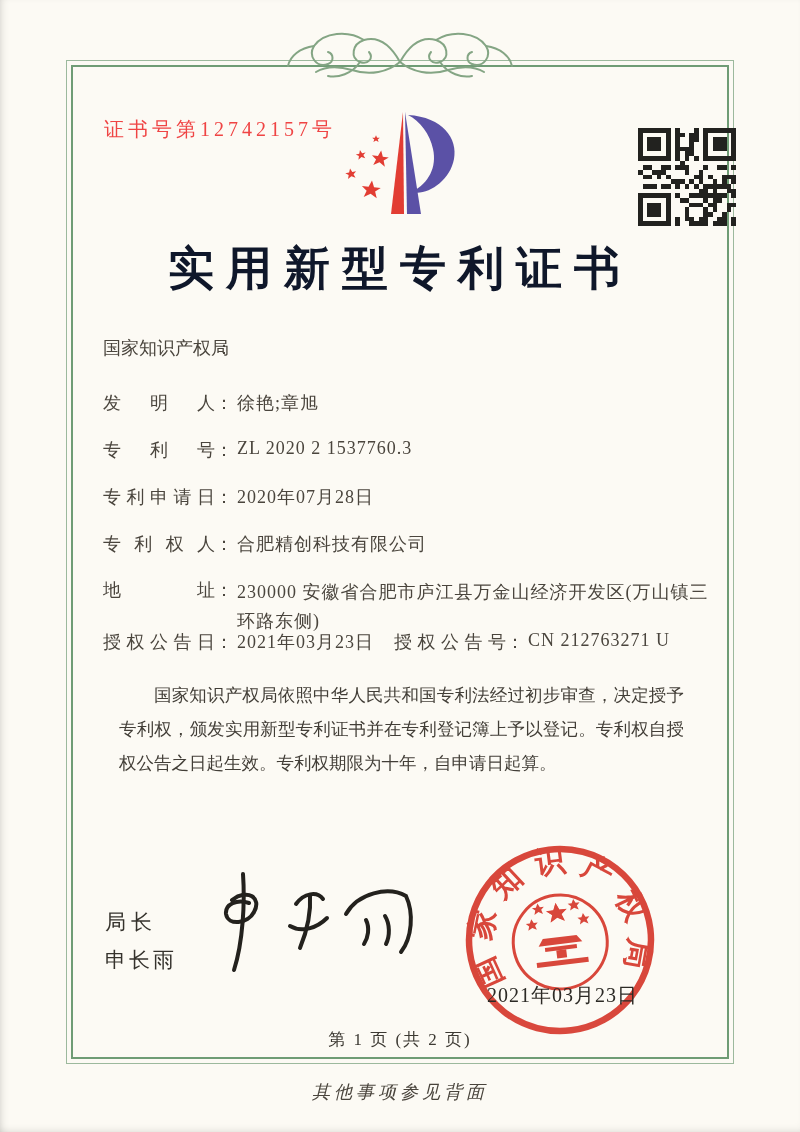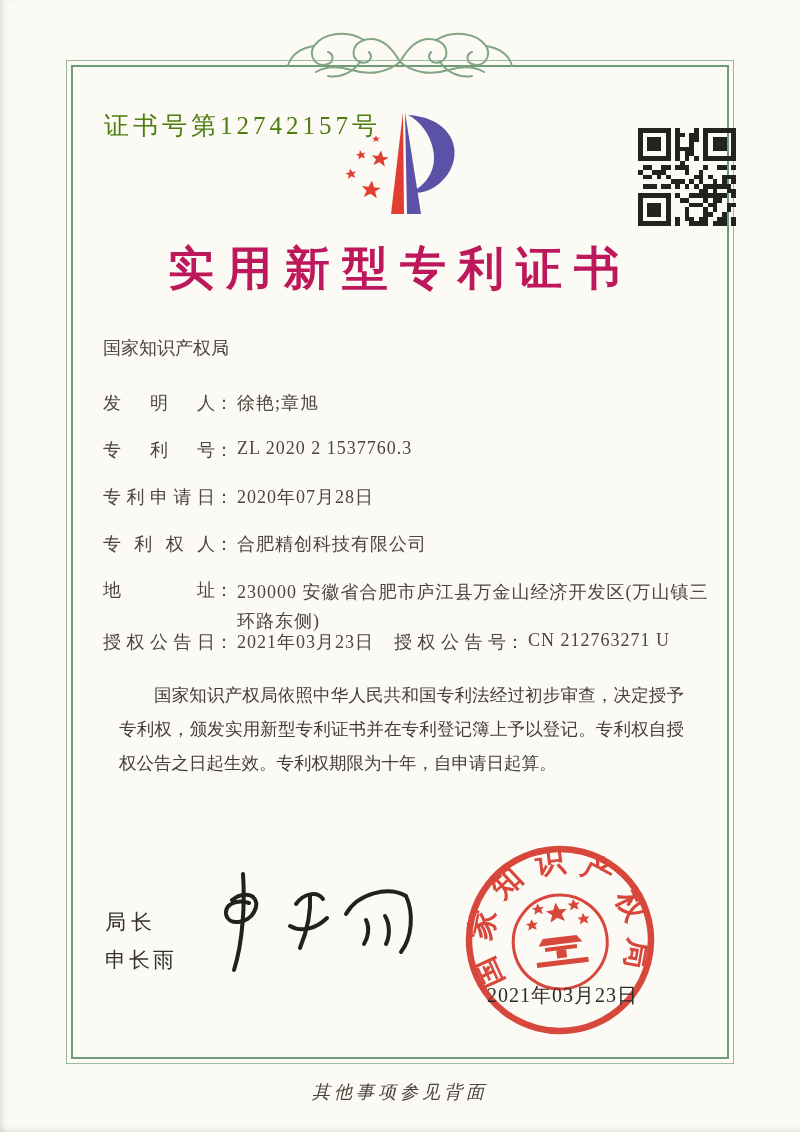--- a/index.html
+++ b/index.html
@@ -2,25 +2,25 @@
 <html><head>
 <meta charset="utf-8">
 <style>
   html,body{margin:0;padding:0;background:#e9e7e1;}
   .page{position:relative;width:800px;height:1132px;margin:0 auto;background:#fcfaf4;
         font-family:"Liberation Serif","DejaVu Serif",serif;color:#45413a;overflow:hidden;
         box-shadow:inset 6px 0 10px -6px rgba(0,0,0,.18), inset 0 -6px 10px -6px rgba(0,0,0,.12);}
   .border-outer{position:absolute;left:66px;top:60px;right:66px;bottom:68px;border:1px solid #9cb99d;}
   .border-inner{position:absolute;left:71px;top:65px;right:71px;bottom:73px;border:2px solid #6f9c75;}
   .ornament{position:absolute;left:50%;top:24px;transform:translateX(-50%);}
-  .cert-no{position:absolute;left:104px;top:109px;font-size:25px;letter-spacing:4px;color:#4d7c0f;}
+  .cert-no{position:absolute;left:104px;top:116px;font-size:20px;letter-spacing:4px;color:#ef4444;}
   .logo{position:absolute;left:323px;top:102px;}
   .qr{position:absolute;left:638px;top:128px;width:98px;height:98px;}
   .title{position:absolute;left:0;right:0;top:238px;margin:0;text-align:center;
-         font-size:46px;font-weight:600;letter-spacing:12px;color:#be185d;}
+         font-size:46px;font-weight:600;letter-spacing:12px;color:#0f172a;}
   .frow{position:absolute;left:103px;font-size:18px;color:#4a453d;display:flex;align-items:flex-start;white-space:nowrap;}
   .flabel{display:inline-block;width:112px;text-align:justify;text-align-last:justify;}
   .fsep{display:inline-block;margin-right:4px;}
   .fvalue{letter-spacing:1px;}
   .frow.addr{white-space:normal;}
   .addr .fvalue{display:inline-block;width:478px;line-height:1.6;white-space:normal;}
   .g2{margin-left:20px;display:flex;}
   .body-text{position:absolute;left:103px;width:597px;top:662px;font-size:17.5px;line-height:34px;
              color:#423e37;text-align:justify;}
   .body-text p{margin:16px;text-indent:2em;}
@@ -373,15 +373,16 @@
       <rect x="76" y="120" width="52" height="5"></rect>
       <rect x="97" y="110" width="10" height="8"></rect>
       <path id="sealArc" d="M42.2,134.5 A69,69 0 1 1 161.8,134.5" fill="none"></path>
       <text font-size="30" font-weight="bold" font-family="'Liberation Serif','DejaVu Serif',serif" fill="#d6382c">
         <textPath href="#sealArc" startOffset="0" textLength="288" lengthAdjust="spacing">国家知识产权局</textPath>
       </text>
     </g>
   </svg>
   <div class="seal-date">2021年03月23日</div>
 
+  <div class="page-info">第 1 页 (共 2 页)</div>
   <div class="back-note">其他事项参见背面</div>
 
 </div>
 
 </body></html>

